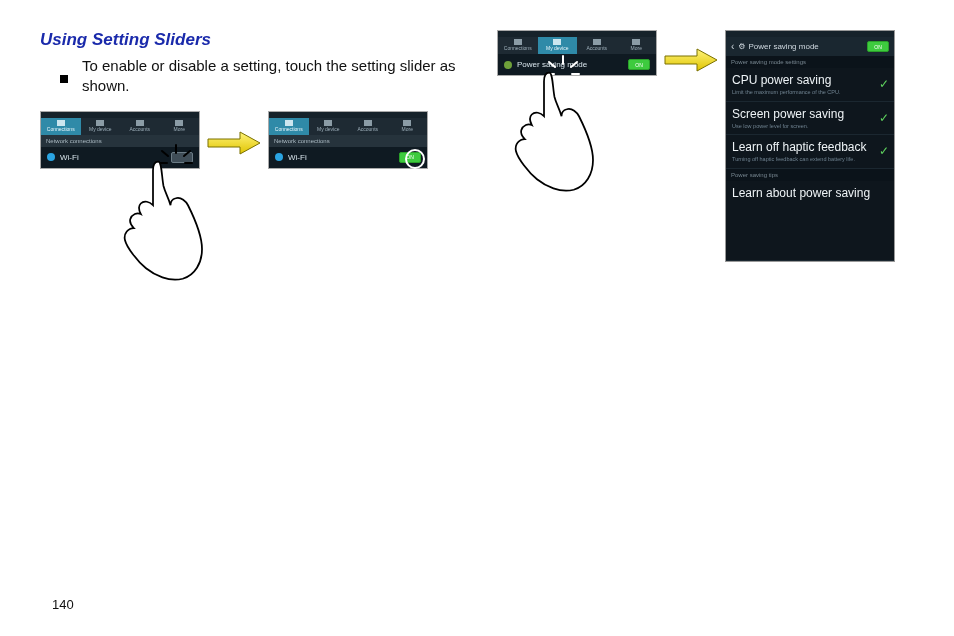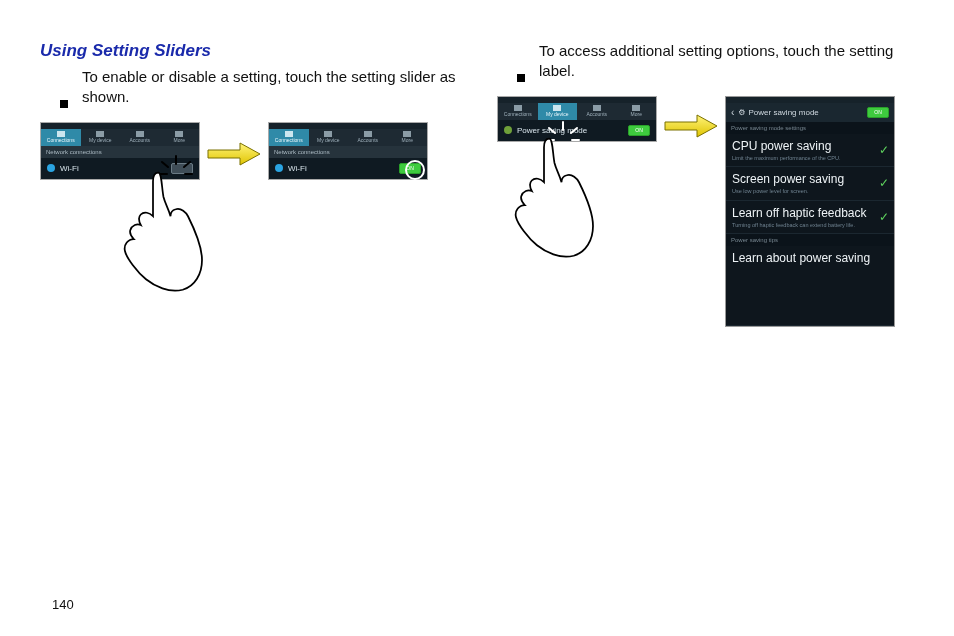--- a/index.html
+++ b/index.html
@@ -7,41 +7,41 @@
     padding: 0;
     background: #fff;
     font-family: Arial, Helvetica, sans-serif;
     color: #111;
   }
   .page {
     width: 954px;
     height: 636px;
     position: relative;
     box-sizing: border-box;
-    padding: 41px 40px 20px 40px;
+    padding: 30px 40px 20px 40px;
   }
   .cols {
     display: flex;
     gap: 40px;
   }
   .col {
     flex: 1 1 0;
     min-width: 0;
   }
   .section-title {
     font-family: Arial, Helvetica, sans-serif;
     font-weight: bold;
     font-style: italic;
     color: #1a2aab;
     font-size: 17px;
     margin: 0 0 6px 0;
   }
   .bullet-row {
     display: flex;
-    align-items: flex-end;
+    align-items: center;
     margin-left: 20px;
     margin-bottom: 14px;
   }
   .bullet {
     width: 8px;
     height: 8px;
     background: #000;
     margin-top: 6px;
     margin-right: 14px;
     flex: 0 0 auto;
@@ -304,24 +304,20 @@
                 <span class="toggle-text">ON</span>
                 <span class="toggle-circle"></span>
               </span>
             </div>
           </div>
         </div>
       </div>
     </div>
 
     <div class="col">
-      <div class="bullet-row">
-        <span class="bullet"></span>
-        <span class="bullet-text">To access additional setting options, touch the setting label.</span>
-      </div>
 
       <div class="figure-row">
 
         <div class="rel">
           <div class="mini-shot">
             <div class="status-bar"></div>
             <div class="tabs">
               <div class="tab"><span class="tab-icon"></span><span>Connections</span></div>
               <div class="tab tab-active"><span class="tab-icon"></span><span>My device</span></div>
               <div class="tab"><span class="tab-icon"></span><span>Accounts</span></div>

